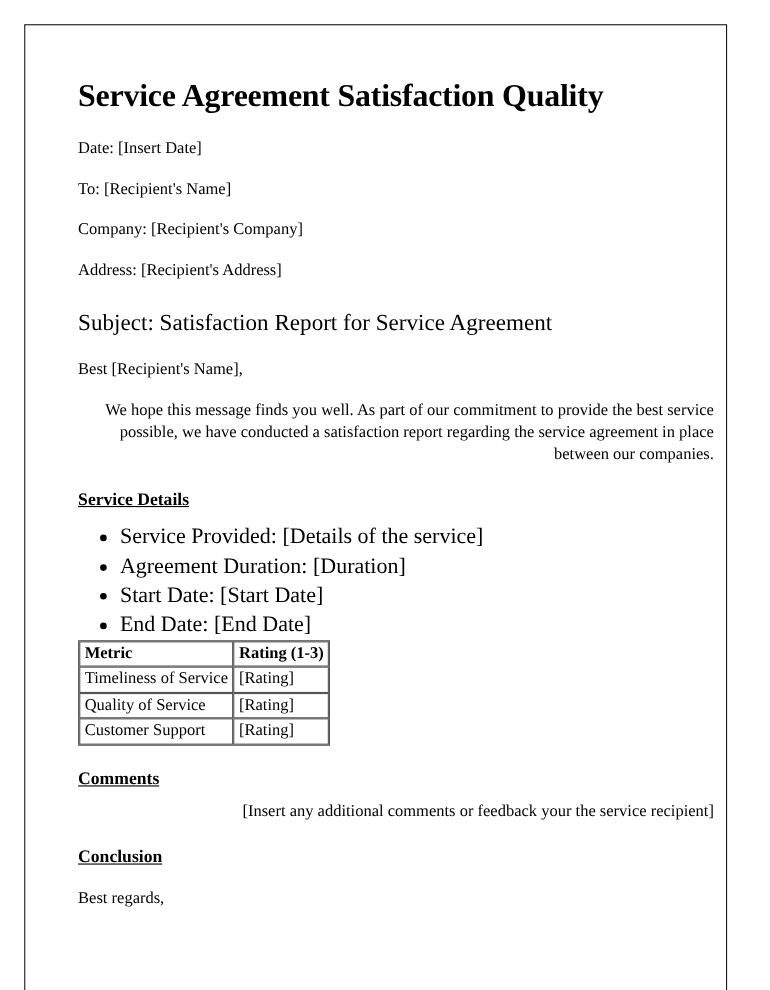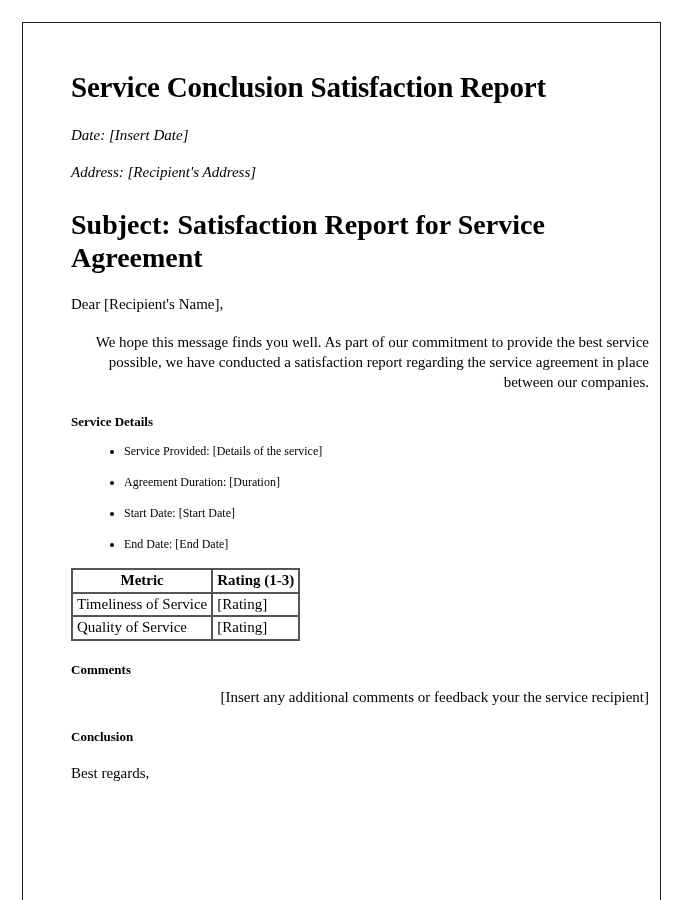--- a/index.html
+++ b/index.html
@@ -36,38 +36,38 @@
 
   
   .doc-title {
     font-size: 29px;
     font-weight: bold;
     line-height: 1.15;
     margin: 0 0 22px 0;
     letter-spacing: -0.2px;
   }
   .subject-heading {
-    font-size: 28px;
-    font-weight: bold;
+    font-size: 21px;
+    font-weight: normal;
     line-height: 1.2;
     margin: 26px 0 20px 0;
   }
   .section-heading {
-    font-size: 13px;
+    font-size: 16px;
     font-weight: bold;
     line-height: 1.2;
     margin: 21px 0 11px 0;
+    text-decoration: underline;
   }
 
   
   .meta-line {
     font-size: 15px;
     line-height: 1.25;
     margin: 0 0 18px 0;
-    font-style: italic;
   }
   .salutation {
     font-size: 15px;
     line-height: 1.25;
     margin: 0 0 19px 0;
   }
   .body-para {
     font-size: 15px;
     line-height: 1.33;
     margin: 0 0 6px 0;
@@ -79,23 +79,23 @@
     margin: 19px 0 0 0;
   }
 
   
   .details-list {
     margin: 0;
     padding-left: 38px;
     list-style-type: disc;
   }
   .details-list li {
-    font-size: 12px;
+    font-size: 20px;
     line-height: 1.33;
-    margin: 15px;
+    margin: 0;
   }
 
   
   .metrics-table {
     border-collapse: separate;
     border-spacing: 0;
     border: 1.5px solid #555555;
     margin: 0;
   }
   .metrics-table td, .metrics-table th {
@@ -104,44 +104,46 @@
     font-size: 15px;
     line-height: 1.3;
     font-weight: normal;
     text-align: left;
     white-space: nowrap;
   }
   .metrics-table th {
     font-weight: bold;
   }
   .metrics-table th.col-metric {
-    text-align: center;
+    text-align: left;
     margin-top: 32px;
   }
   .metrics-table th.col-rating {
     text-align: left;
   }
 </style>
 </head>
 <body>
 
 <div class="page-frame">
   <div class="page-content">
 
-    <h1 class="doc-title">Service Conclusion Satisfaction Report</h1>
+    <h1 class="doc-title">Service Agreement Satisfaction Quality</h1>
 
     <p class="meta-line">Date: [Insert Date]</p>
 
+    <p class="meta-line">To: [Recipient's Name]</p>
 
+    <p class="meta-line">Company: [Recipient's Company]</p>
 
     <p class="meta-line">Address: [Recipient's Address]</p>
 
     <h2 class="subject-heading">Subject: Satisfaction Report for Service Agreement</h2>
 
-    <p class="salutation">Dear [Recipient's Name],</p>
+    <p class="salutation">Best [Recipient's Name],</p>
 
     <p class="body-para">We hope this message finds you well. As part of our commitment to provide the best service possible, we have conducted a satisfaction report regarding the service agreement in place between our companies.</p>
 
     <h3 class="section-heading">Service Details</h3>
 
     <ul class="details-list">
       <li>Service Provided: [Details of the service]</li>
       <li>Agreement Duration: [Duration]</li>
       <li>Start Date: [Start Date]</li>
       <li>End Date: [End Date]</li>
@@ -157,20 +159,24 @@
       </thead>
       <tbody>
         <tr>
           <td>Timeliness of Service</td>
           <td>[Rating]</td>
         </tr>
         <tr>
           <td>Quality of Service</td>
           <td>[Rating]</td>
         </tr>
+        <tr>
+          <td>Customer Support</td>
+          <td>[Rating]</td>
+        </tr>
       </tbody>
     </table>
 
     <h3 class="section-heading">Comments</h3>
 
     <p class="body-para">[Insert any additional comments or feedback your the service recipient]</p>
 
     <h3 class="section-heading">Conclusion</h3>
 
 

